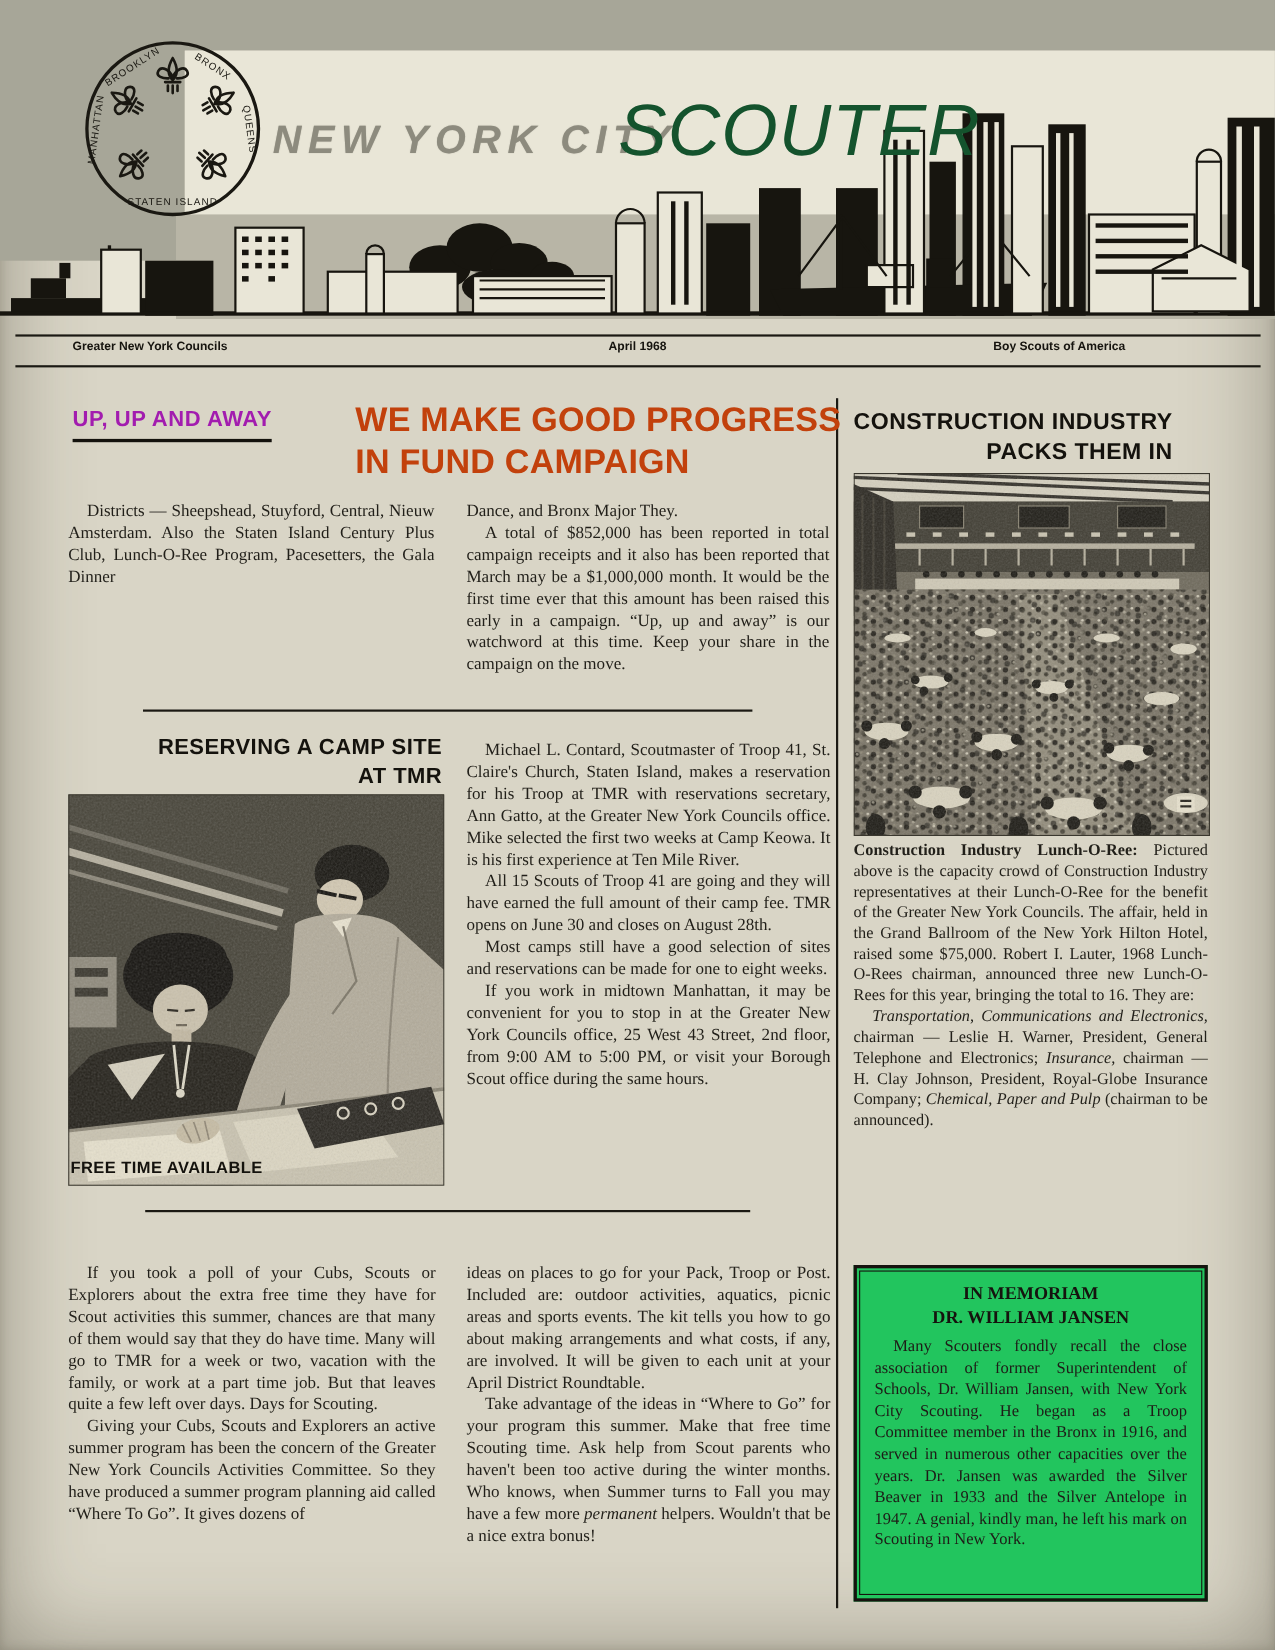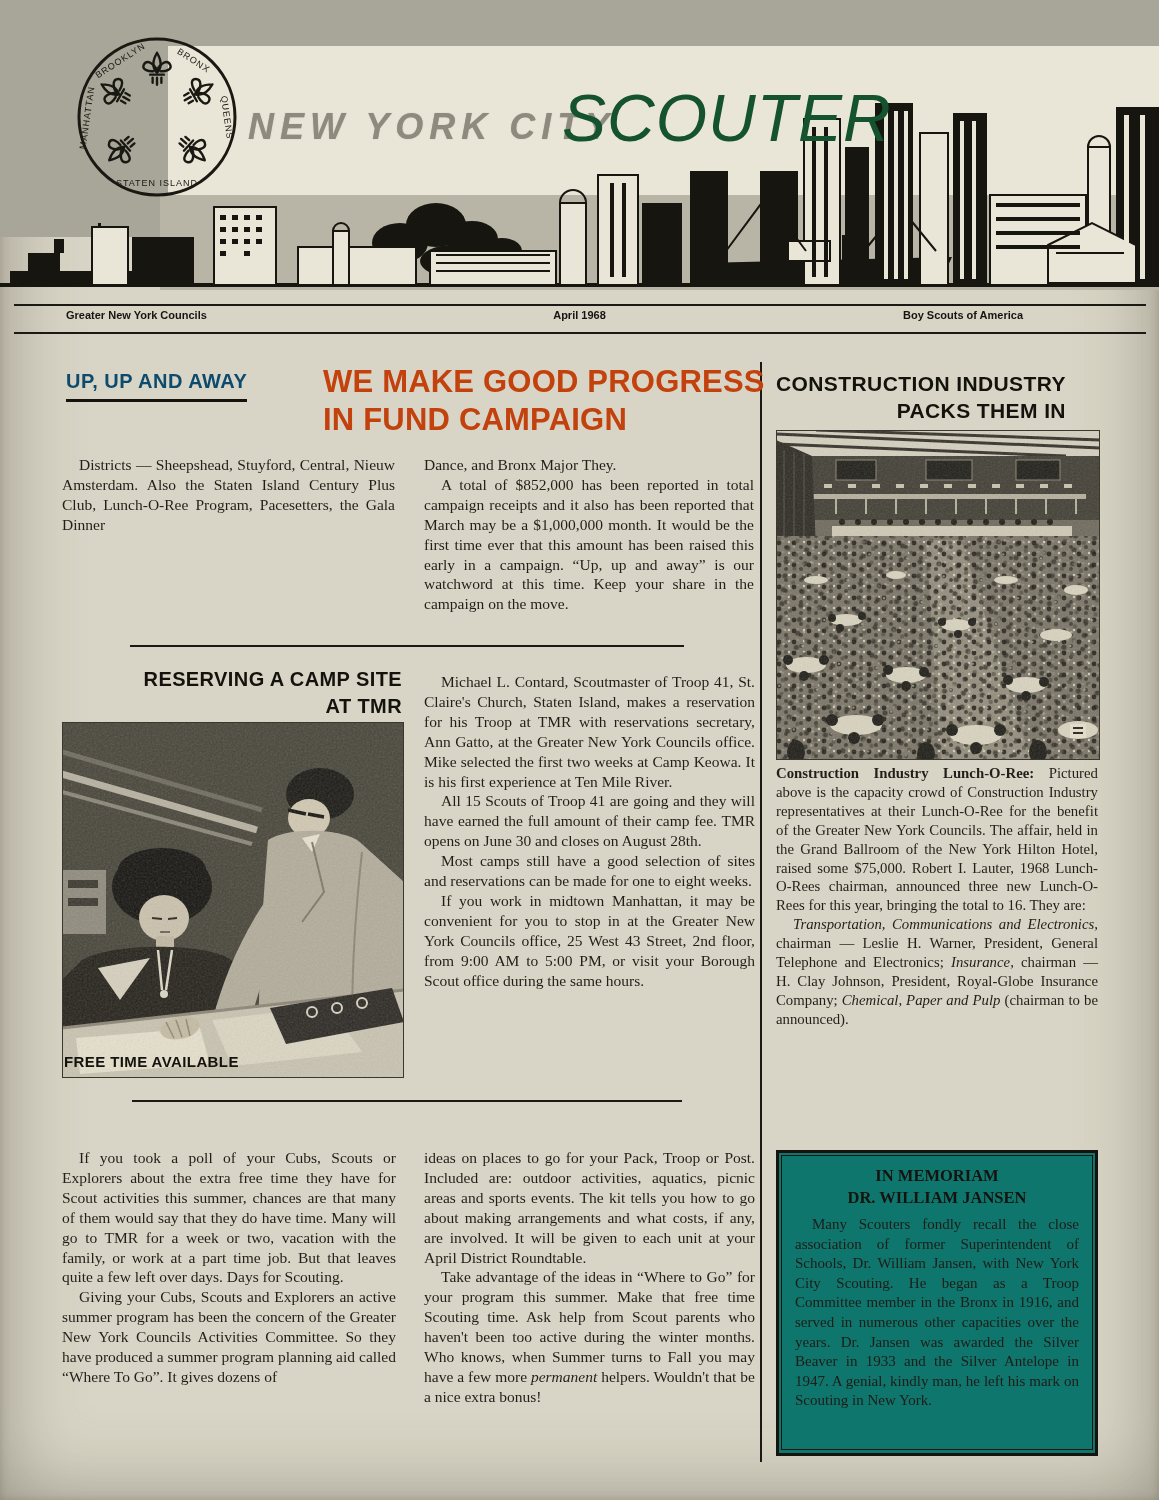--- a/index.html
+++ b/index.html
@@ -23,41 +23,41 @@
     font-size:66px;letter-spacing:1px;color:#14532d;white-space:nowrap;
   }
   .rule{background:#1b1913;height:2px;}
   .bar-label{
     font-family:"Liberation Sans",sans-serif;font-weight:bold;font-size:11px;
     color:#16140f;white-space:nowrap;
   }
   
   .kicker{
     font-family:"Liberation Sans",sans-serif;font-weight:bold;font-size:20px;
-    letter-spacing:.5px;color:#0c4a6e;border-bottom:3px solid #14120d;
+    letter-spacing:.5px;color:#a21caf;border-bottom:3px solid #14120d;
     padding-bottom:6px;display:inline-block;white-space:nowrap;
   }
   .headline{
     font-family:"Liberation Sans",sans-serif;font-weight:bold;font-size:31px;
     line-height:38px;letter-spacing:.2px;color:#c2410c;white-space:nowrap;
   }
   .subhead{
     font-family:"Liberation Sans",sans-serif;font-weight:bold;font-size:20px;
     line-height:27px;letter-spacing:.4px;color:#14120d;text-align:right;
   }
   
   .colset p{margin:0;text-align:justify;text-indent:17px;
     font-size:15.5px;line-height:19.9px;color:#211f19;}
   .colset p.cont{text-indent:0;}
   .rightcol p{font-size:14.8px;line-height:18.9px;}
   .i{font-style:italic;}
   .b{font-weight:bold;}
   .vrule{background:#1b1913;width:2px;}
   
-  .membox{border:3px solid #15130e;background:#0f766e;}
+  .membox{border:3px solid #15130e;background:#22c55e;}
   .membox .inner{border:1px solid #15130e;margin:2px;padding:9px 13px 10px 13px;height:calc(100% - 26px);}
   .memtitle{font-weight:bold;text-align:center;font-size:16.5px;line-height:22px;color:#15130e;}
   .membox p{margin:6px 0 0 0;text-align:justify;text-indent:17px;font-size:15px;line-height:19.6px;}
 </style>
 </head>
 <body>
 
 <div id="page">
 
   <div>

